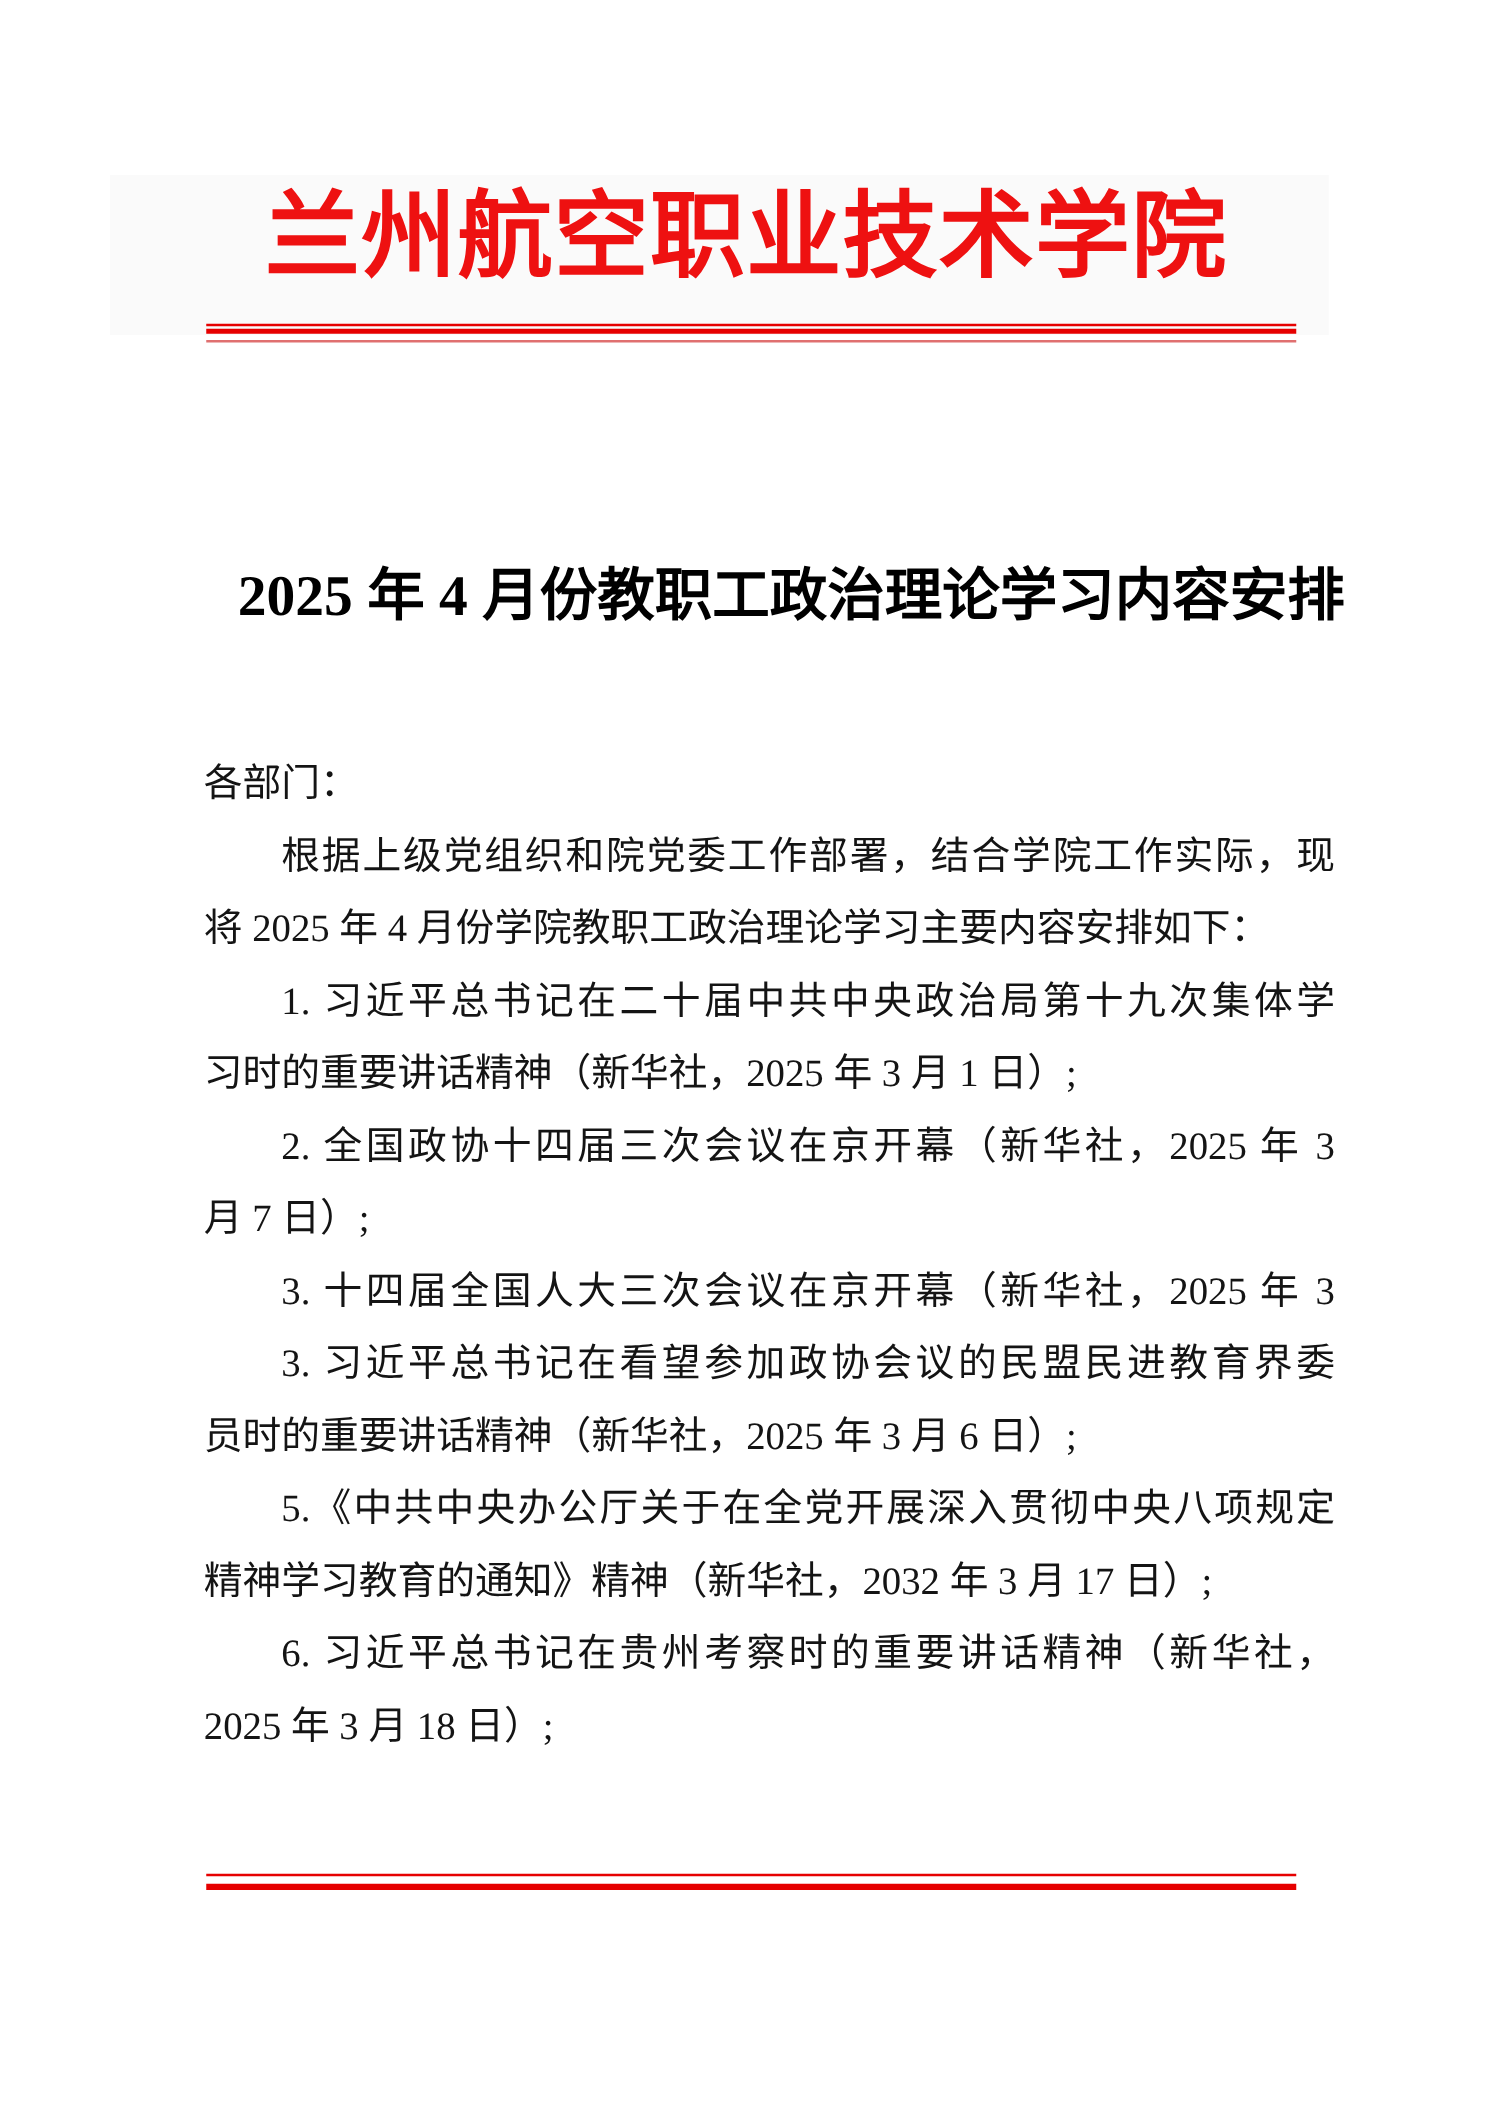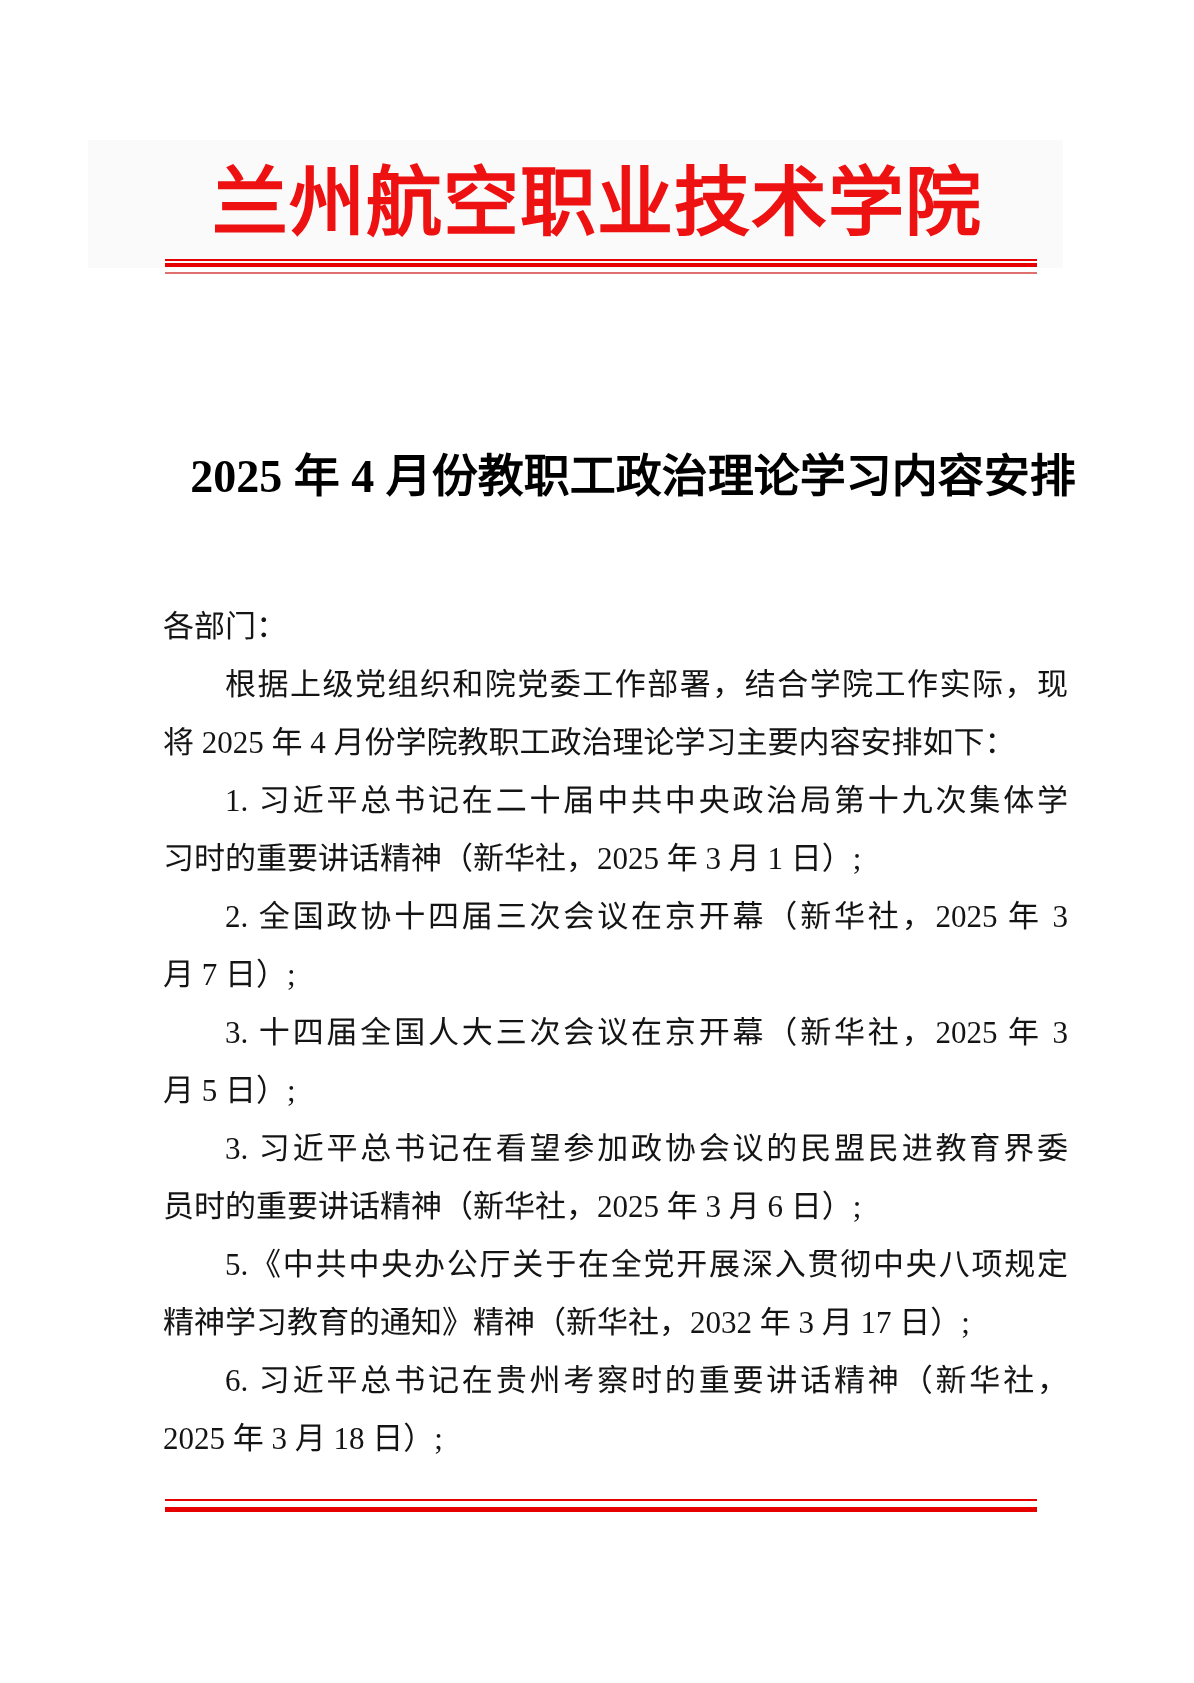--- a/index.html
+++ b/index.html
@@ -20,21 +20,21 @@
     position: absolute;
     left: 88px;
     top: 140px;
     width: 975px;
     height: 128px;
     background: #fafafa;
   }
   .letterhead {
     position: absolute;
     left: 0;
-    top: 153px;
+    top: 140px;
     width: 100%;
     margin: 0;
     text-align: center;
     font-size: 76px;
     line-height: 100px;
     font-weight: bold;
     letter-spacing: 1px;
     color: var(--red-text, #ee1111);
   }
   .divider { position: absolute; left: 165px; width: 872px; }
@@ -102,21 +102,20 @@
 
   <div class="doc-body">
       <div class="line">各部门：</div>
       <div class="line indent just">根据上级党组织和院党委工作部署，结合学院工作实际，现</div>
       <div class="line">将 2025 年 4 月份学院教职工政治理论学习主要内容安排如下：</div>
       <div class="line indent just">1. 习近平总书记在二十届中共中央政治局第十九次集体学</div>
       <div class="line">习时的重要讲话精神（新华社，2025 年 3 月 1 日）;</div>
       <div class="line indent just">2. 全国政协十四届三次会议在京开幕（新华社，2025 年 3</div>
       <div class="line">月 7 日）;</div>
       <div class="line indent just">3. 十四届全国人大三次会议在京开幕（新华社，2025 年 3</div>
-      <div class="line">月 5 日）;</div>
       <div class="line indent just">3. 习近平总书记在看望参加政协会议的民盟民进教育界委</div>
       <div class="line">员时的重要讲话精神（新华社，2025 年 3 月 6 日）;</div>
       <div class="line indent just">5.《中共中央办公厅关于在全党开展深入贯彻中央八项规定</div>
       <div class="line">精神学习教育的通知》精神（新华社，2032 年 3 月 17 日）;</div>
       <div class="line indent just">6. 习近平总书记在贵州考察时的重要讲话精神（新华社，</div>
       <div class="line">2025 年 3 月 18 日）;</div>
     </div>
 
   <div class="divider bottom-divider">
     <div class="l-thin"></div>

